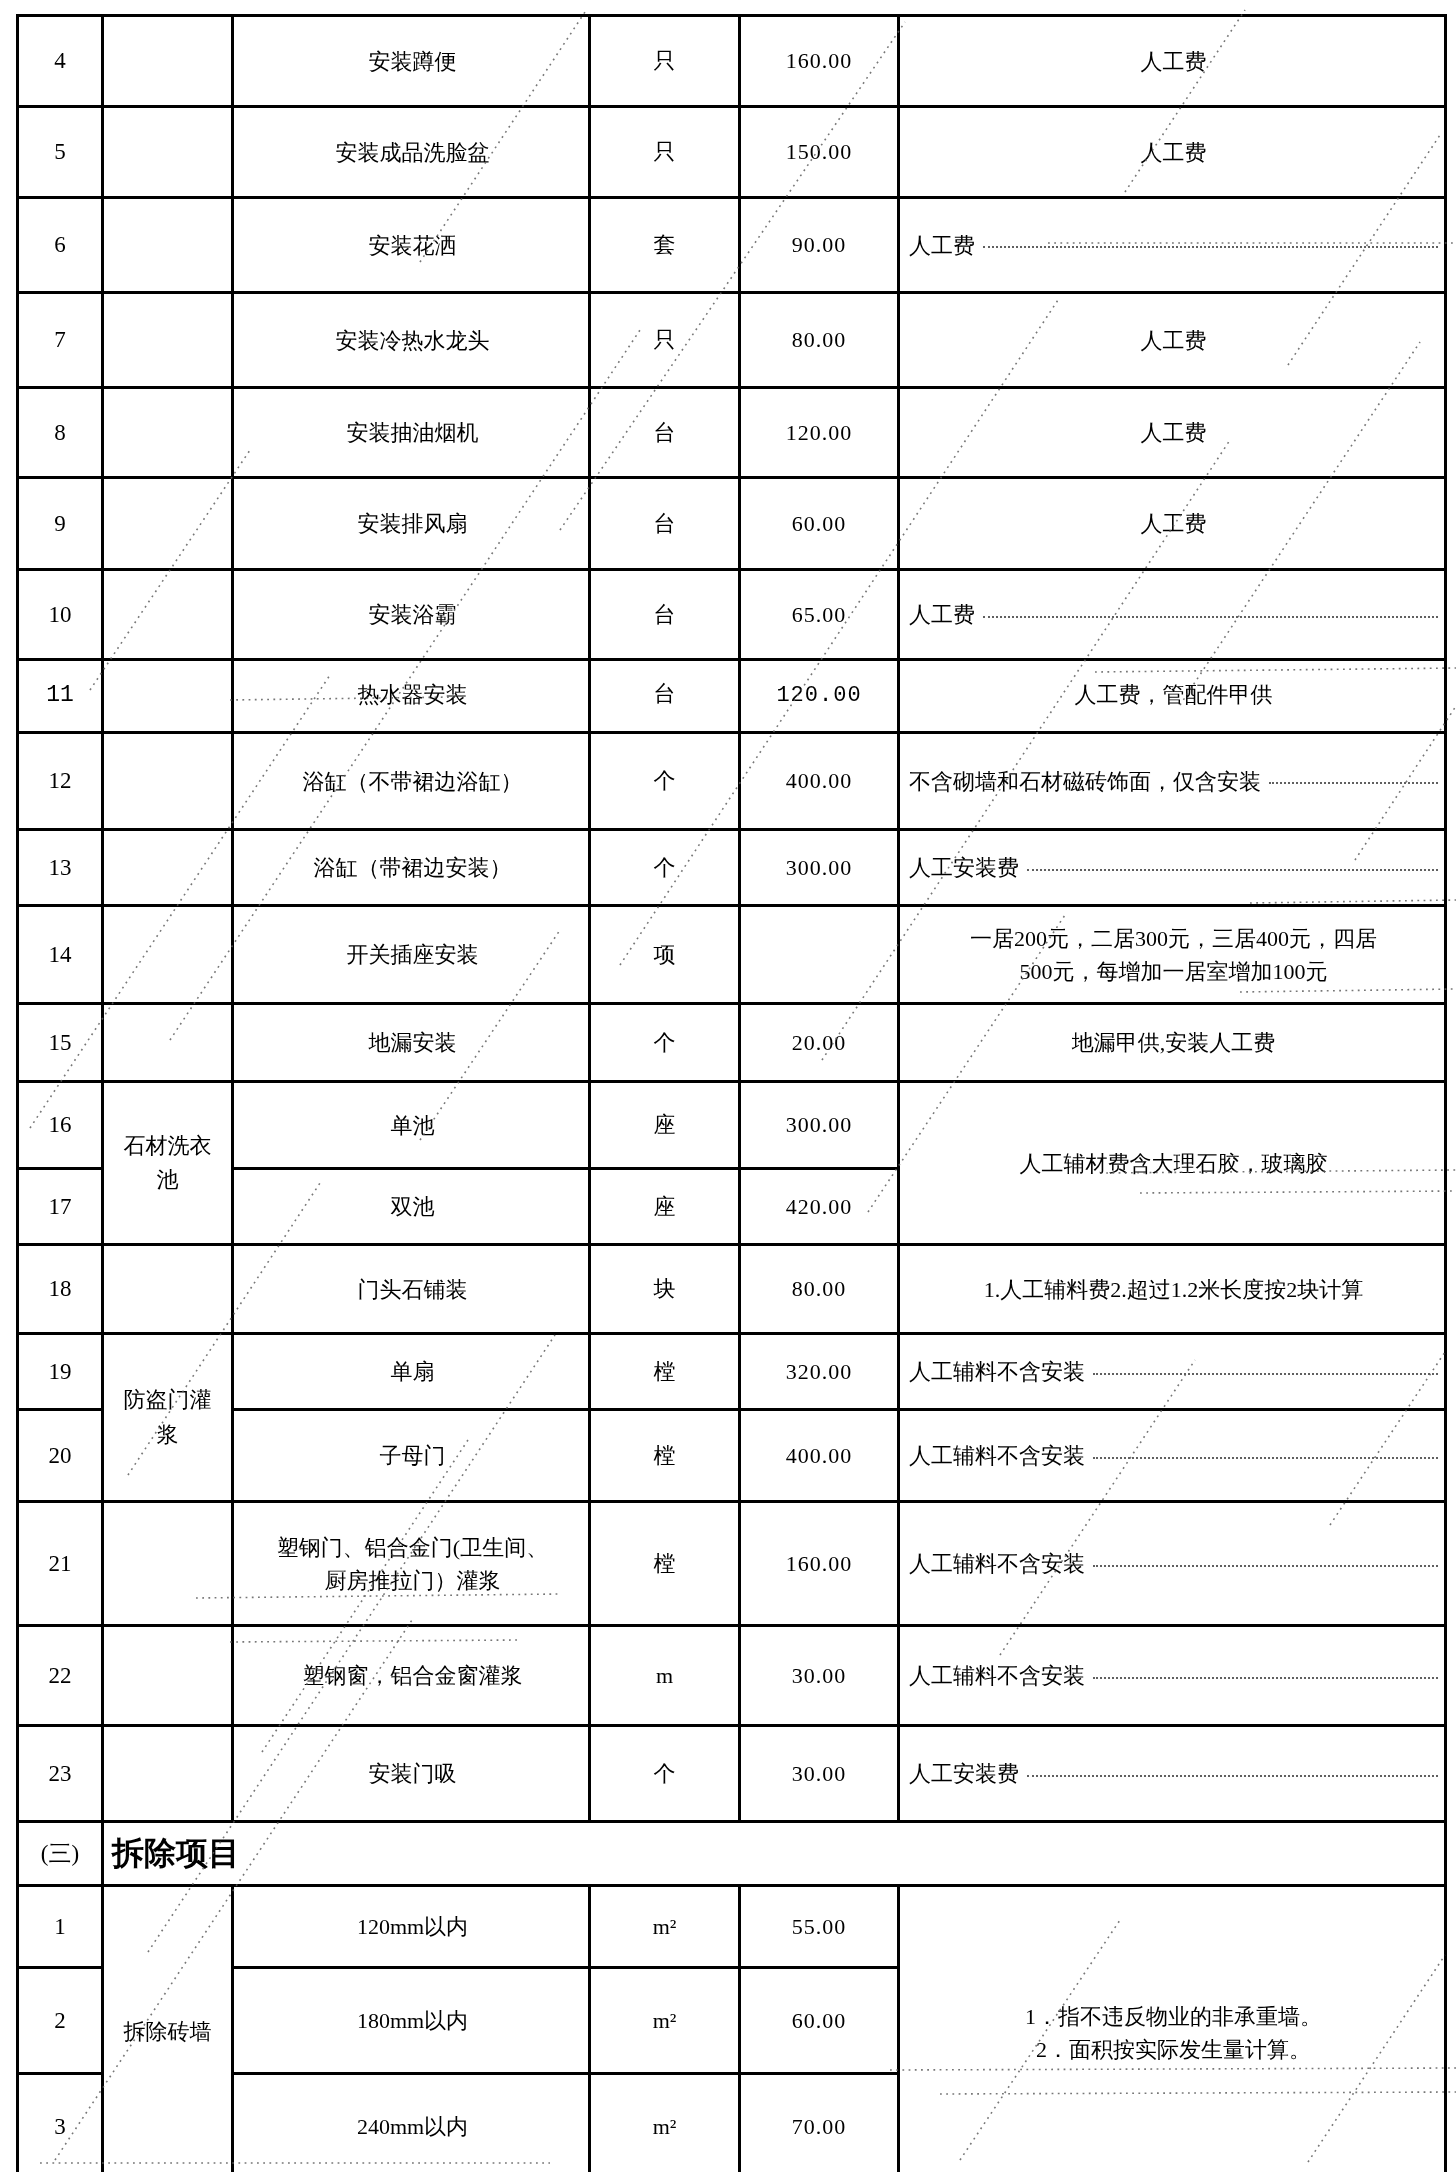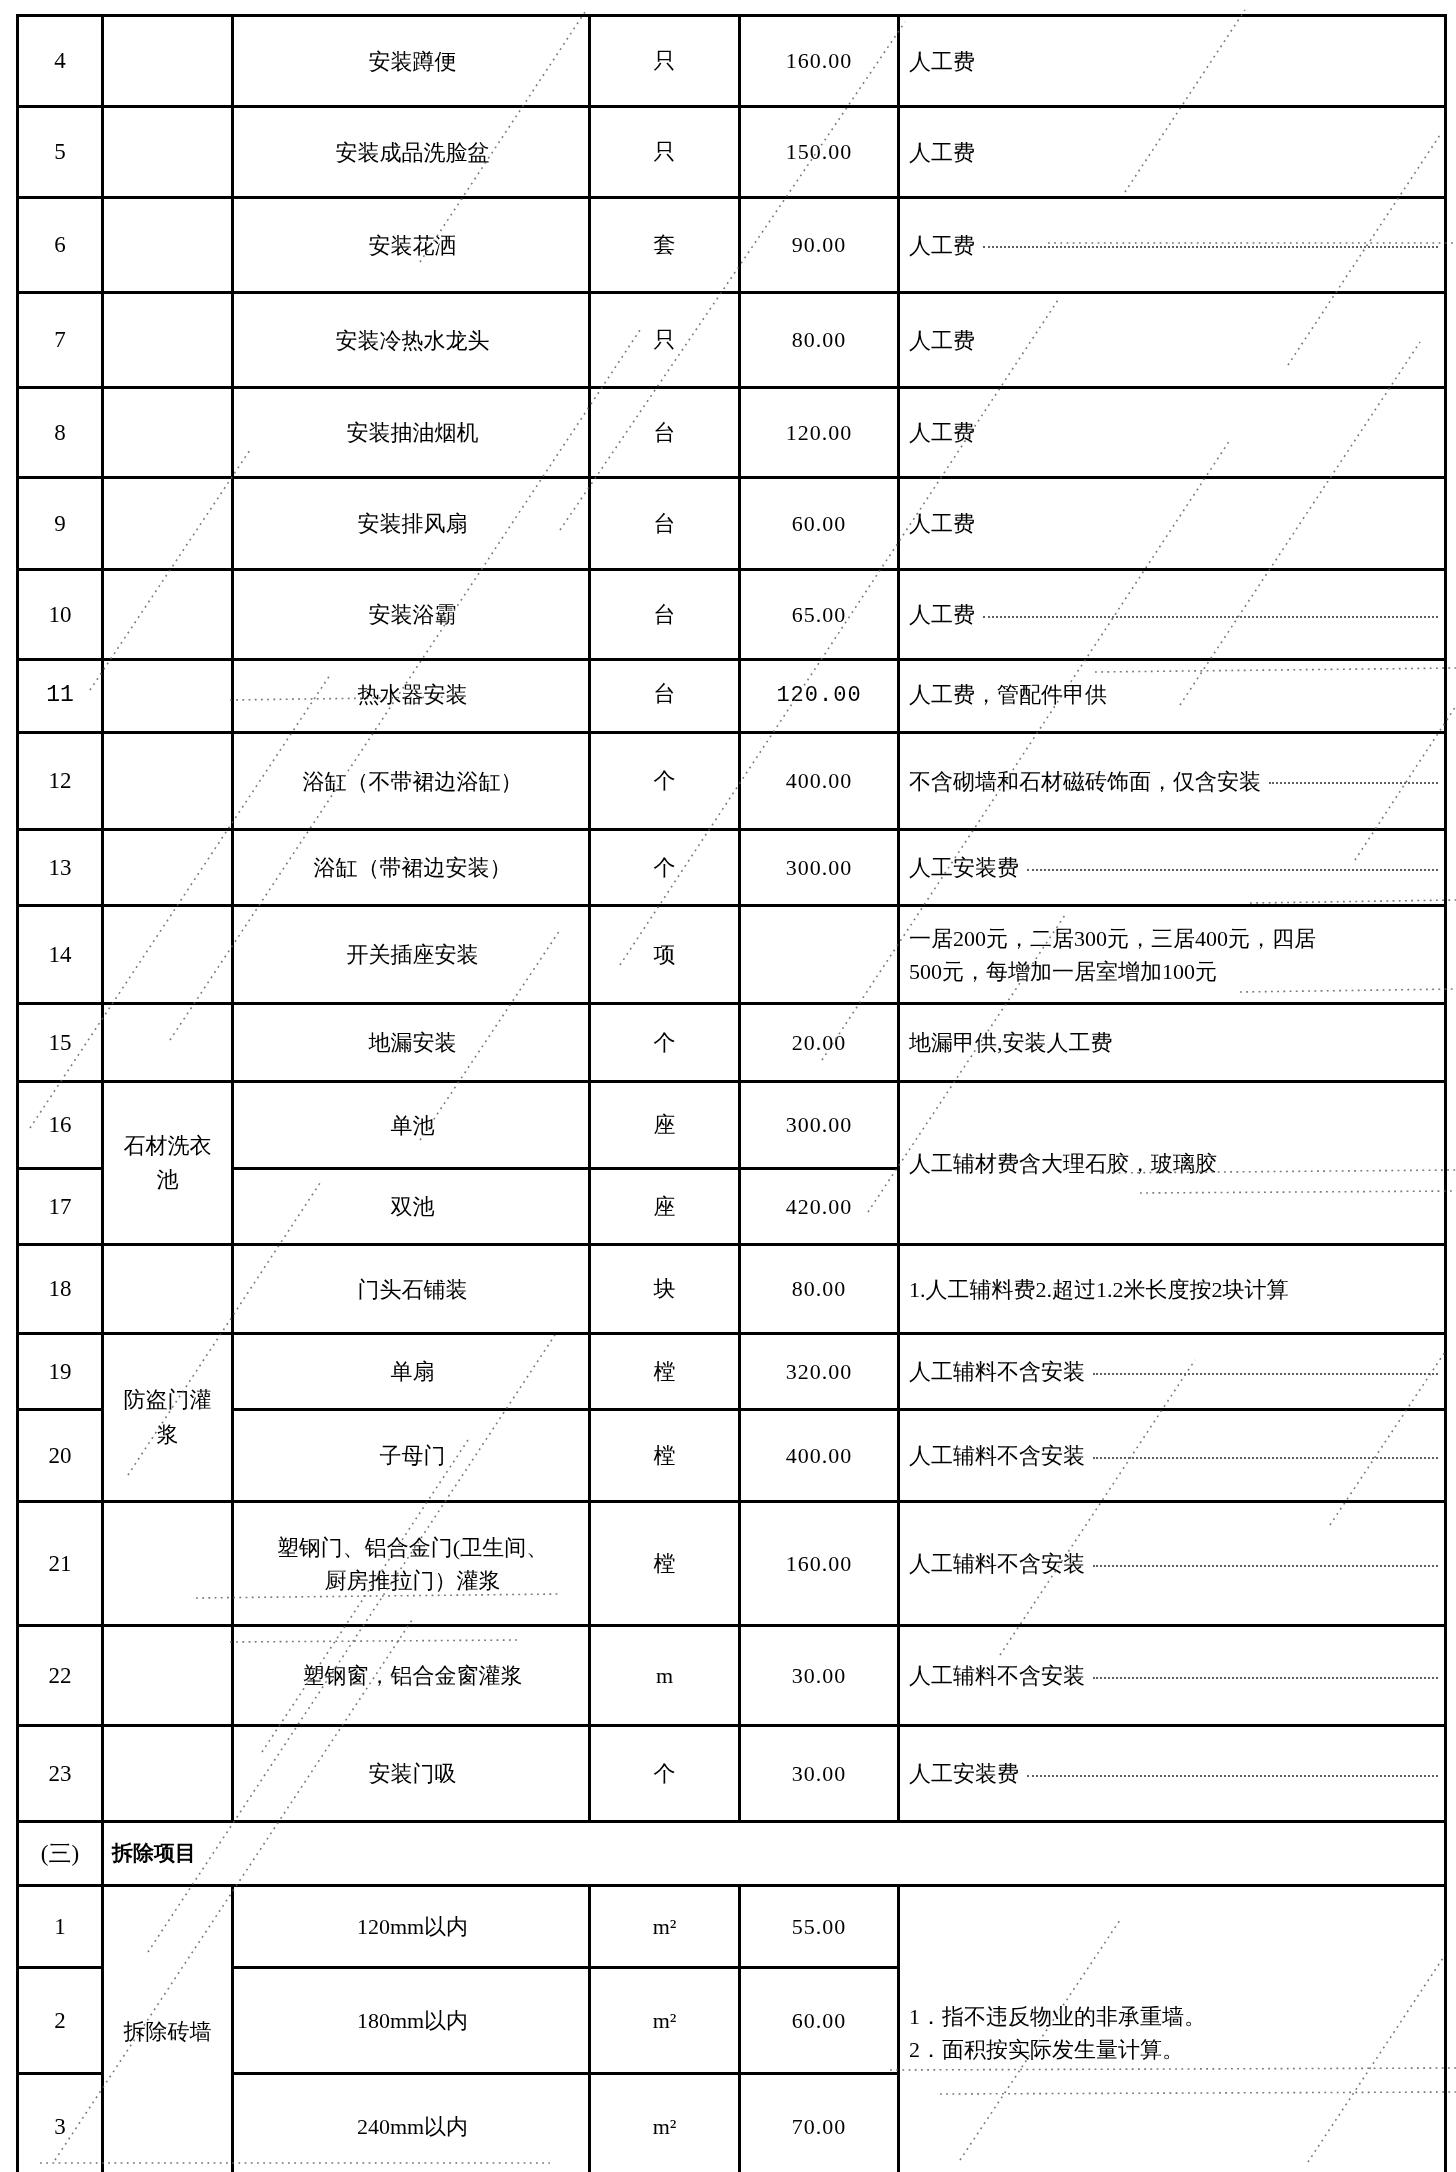--- a/index.html
+++ b/index.html
@@ -12,22 +12,22 @@
   table{border-collapse:collapse;table-layout:fixed;width:1428px;}
   td{
     border:3px solid #000;vertical-align:middle;font-size:22px;
     padding:0;overflow:hidden;line-height:1.35;
   }
   .c-no{text-align:center;font-size:23px;}
   .c-cat{text-align:center;white-space:pre-line;line-height:1.55;}
   .c-item{text-align:center;padding:2px 4px 2px 7px;white-space:pre-line;line-height:1.5;}
   .c-unit{text-align:center;}
   .c-price{text-align:center;letter-spacing:1px;}
-  .c-note{text-align:left;padding:2px 6px 2px 9px;white-space:pre-line;line-height:1.5;}
-  .c-section{font-weight:700;font-size:21px;text-align:left;padding-left:8px;}
+  .c-note{text-align:center;padding:2px 6px 2px 9px;white-space:pre-line;line-height:1.5;}
+  .c-section{font-weight:700;font-size:32px;text-align:left;padding-left:8px;}
   .nf{display:flex;align-items:center;}
   .nf .ld{flex:1 1 auto;height:0;border-bottom:2px dotted #606060;margin-left:8px;transform:translateY(2px);}
   #artifacts{position:absolute;left:0;top:0;pointer-events:none;z-index:3;}
 </style>
 </head>
 <body>
 
 <div id="sheet">
   <table id="tbl">
     <colgroup id="cols">

